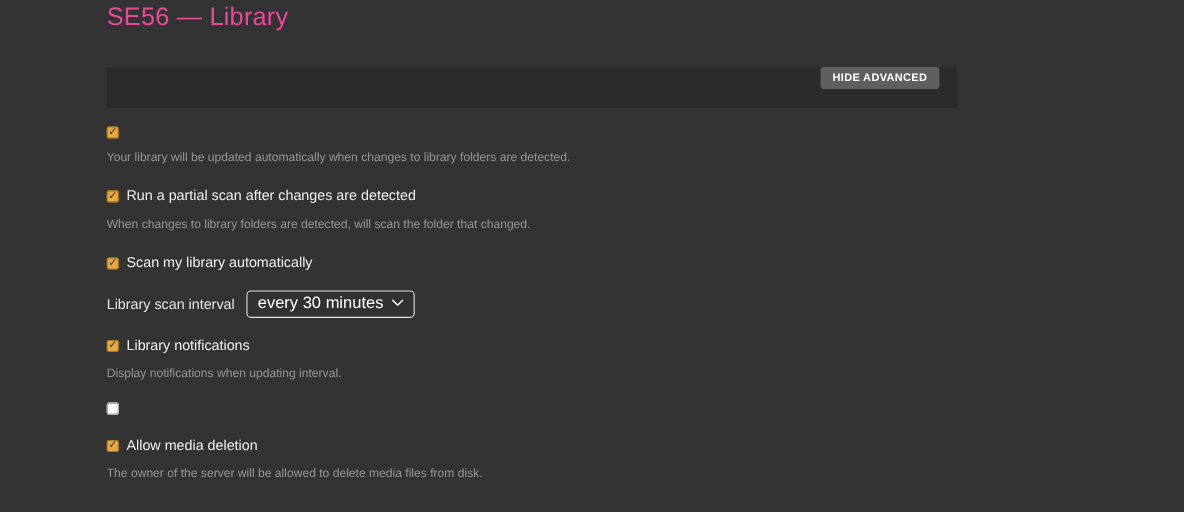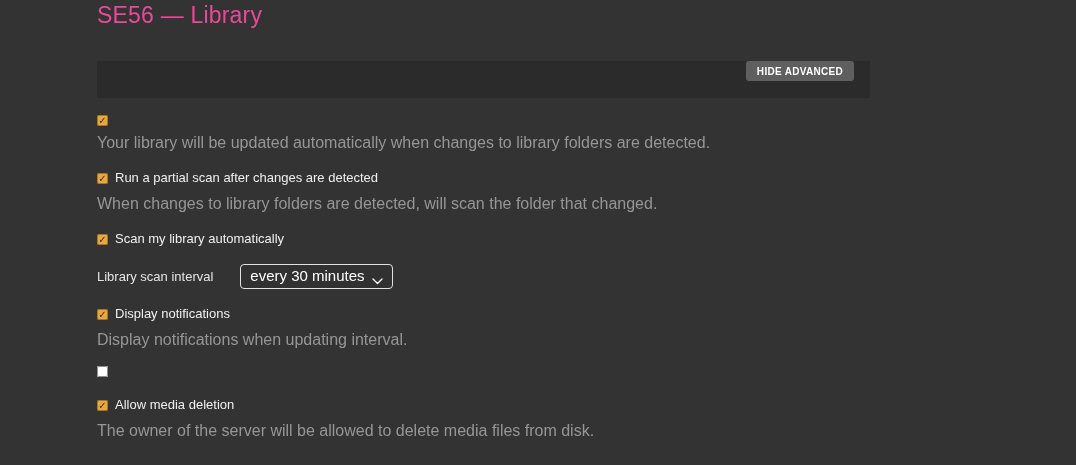--- a/index.html
+++ b/index.html
@@ -75,38 +75,38 @@
     background: #ffffff;
     box-shadow: inset 0 0 0 1px #8f8f8f, inset 0 0 0 2px #ffffff;
   }
   .setting-label {
     font-size: 13px;
     color: #efefef;
     cursor: pointer;
   }
   .setting-desc {
     margin-top: 8px;
-    font-size: 16px;
+    font-size: 11px;
     line-height: 18px;
     color: #969696;
   }
   .interval-row {
     margin-top: 16px;
     display: flex;
     align-items: center;
     height: 24px;
   }
   .interval-label {
     font-size: 13px;
     color: #e4e4e4;
-    margin-right: 27px;
+    margin-right: 11px;
   }
   .select-box {
     display: inline-flex;
-    align-items: flex-end;
+    align-items: center;
     gap: 7px;
     border: 1px solid #e2e2e2;
     border-radius: 4px;
     background: #313131;
     color: #ffffff;
     font-size: 15px;
     line-height: 18px;
     padding: 2px 9px 3px 9px;
     cursor: pointer;
   }
@@ -161,21 +161,21 @@
           </svg>
       </span>
     </span>
   </div>
 
   <div class="setting">
     <div class="setting-row">
       <span class="checkbox checked">
           <span class="checkmark">✓</span>
         </span>
-      <span class="setting-label">Display notifications</span>
+      <span class="setting-label">Library notifications</span>
     </div>
     <div class="setting-desc">Display notifications when updating interval.</div>
   </div>
 
   <div class="setting">
     <div class="setting-row">
       <span class="checkbox unchecked"></span>
     </div>
   </div>
 

